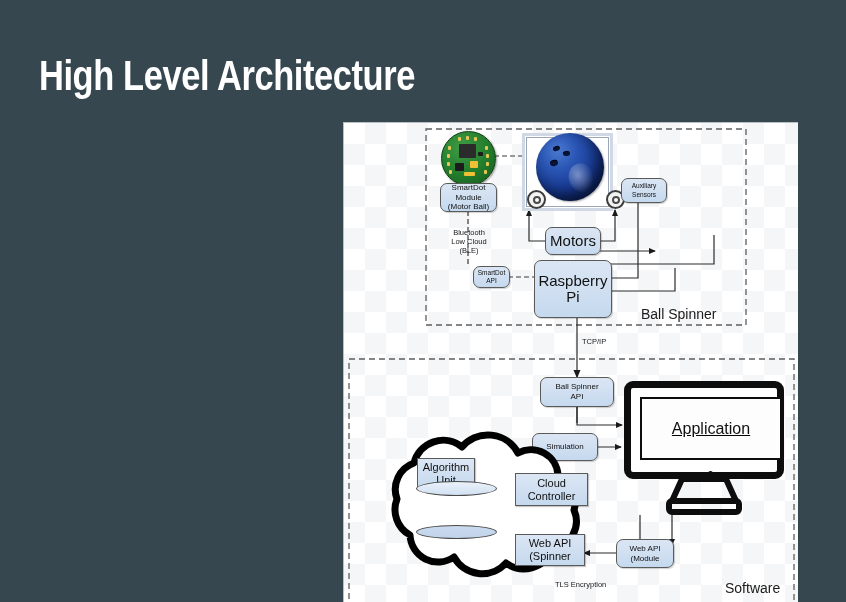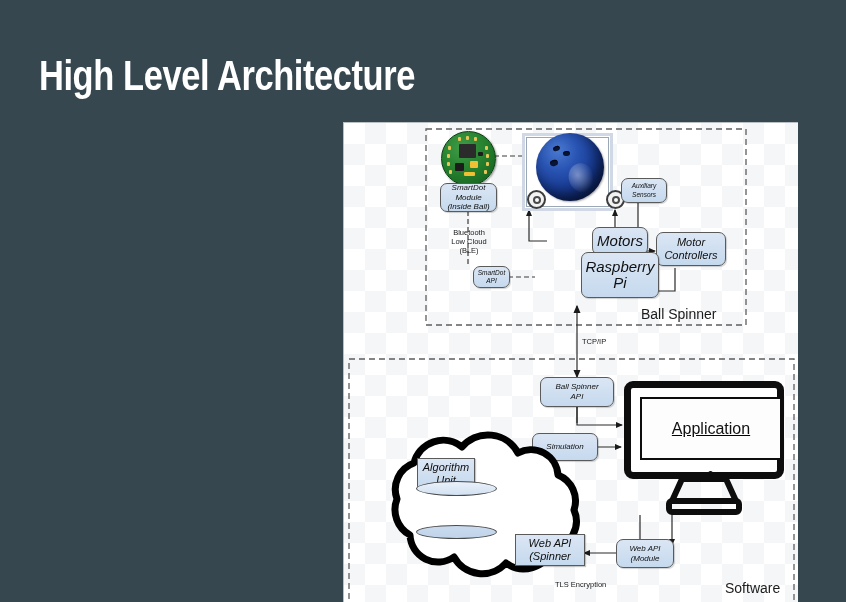--- a/index.html
+++ b/index.html
@@ -37,27 +37,26 @@
 
   
   .node{
     position:absolute;box-sizing:border-box;
     background:linear-gradient(180deg,#dbe6f4 0%,#c5d9ee 100%);
     border:1px solid #5a5a5a;border-radius:7px;
     display:flex;align-items:center;justify-content:center;
     text-align:center;color:#101010;line-height:1.07;
     font-family:"Liberation Sans",sans-serif;
     box-shadow:1px 1px 1px rgba(0,0,0,.18);
-    font-style:italic;
   }
   .node.sq{border-radius:0;box-shadow:1px 1px 1px rgba(0,0,0,.22);}
   .node.tiny{font-size:6.5px;}
   .node.sm{font-size:8px;}
   .node.md{font-size:11px;}
-  .node.lg{font-size:15px;margin-left:47px;}
+  .node.lg{font-size:15px;}
 
   
   .region-label{
     position:absolute;color:#1b1b1b;font-size:14px;
     font-family:"Liberation Sans",sans-serif;white-space:nowrap;
   }
   .edge-label{
     position:absolute;color:#17181a;font-size:7.5px;text-align:center;
     line-height:1.22;font-family:"Liberation Sans",sans-serif;
   }
@@ -232,21 +231,21 @@
       <div class="chip" style="left:13px;top:31px;width:9px;height:8px;"></div>
       <div class="chip gold" style="left:28px;top:29px;width:8px;height:7px;"></div>
       <div class="chip gold" style="left:22px;top:40px;width:11px;height:4px;"></div>
       <div class="chip" style="left:36px;top:20px;width:5px;height:4px;"></div>
     </div>
 
     <div class="node sm" id="n-smartdot-module" style="left:96px;top:60px;width:57px;height:29px;">
       <div style="line-height:1.18;">
         <div>SmartDot</div>
         <div>Module</div>
-        <div>(Inside Ball)</div>
+        <div>(Motor Ball)</div>
       </div>
     </div>
 
     <div class="edge-label" style="left:93px;top:105px;width:64px;">
       <div>Bluetooth</div>
       <div>Low Cloud</div>
       <div>(BLE)</div>
     </div>
 
     <div class="node tiny" id="n-smartdot-api" style="left:129px;top:143px;width:37px;height:22px;">
@@ -258,28 +257,22 @@
 
     <div class="node lg" id="n-motors" style="left:201px;top:104px;width:56px;height:28px;">Motors</div>
 
     <div class="node tiny" id="n-aux-sensors" style="left:277px;top:55px;width:46px;height:25px;">
       <div style="line-height:1.25;">
         <div>Auxiliary</div>
         <div>Sensors</div>
       </div>
     </div>
 
-    <div class="node md" id="n-motor-controllers" style="left:312px;top:109px;width:70px;height:34px;">
-      <div style="line-height:1.18;">
-        <div>Motor</div>
-        <div>Controllers</div>
-      </div>
-    </div>
-
-    <div class="node lg" id="n-raspberry-pi" style="left:190px;top:129px;width:78px;height:46px;">
+
+    <div class="node lg" id="n-raspberry-pi" style="left:190px;top:137px;width:78px;height:58px;">
       <div style="line-height:1.1;">
         <div>Raspberry</div>
         <div>Pi</div>
       </div>
     </div>
 
     <div class="region-label" style="left:297px;top:183px;">Ball Spinner</div>
 
     <div class="edge-label" style="left:238px;top:214px;width:50px;text-align:left;">
       <span>TCP/IP</span>
@@ -321,20 +314,26 @@
                a28,28 0 0 1 17,-36 Z" fill="#ffffff" stroke="#000000" stroke-width="7" stroke-linejoin="round"></path>
     </svg>
 
     <div class="node sq md" id="n-algorithm-unit" style="left:73px;top:335px;width:58px;height:31px;align-items:center;">
       <div style="line-height:1.15;">
         <div>Algorithm</div>
         <div>Unit</div>
       </div>
     </div>
 
+    <div class="node sq md" id="n-cloud-controller" style="left:171px;top:350px;width:73px;height:33px;">
+      <div style="line-height:1.15;">
+        <div>Cloud</div>
+        <div>Controller</div>
+      </div>
+    </div>
 
     <div id="db-bottomcap"></div>
     <div id="db-top"></div>
 
     <div class="node sq md" id="n-web-api-server" style="left:171px;top:411px;width:70px;height:32px;">
       <div style="line-height:1.15;">
         <div>Web API</div>
         <div>(Spinner</div>
       </div>
     </div>

